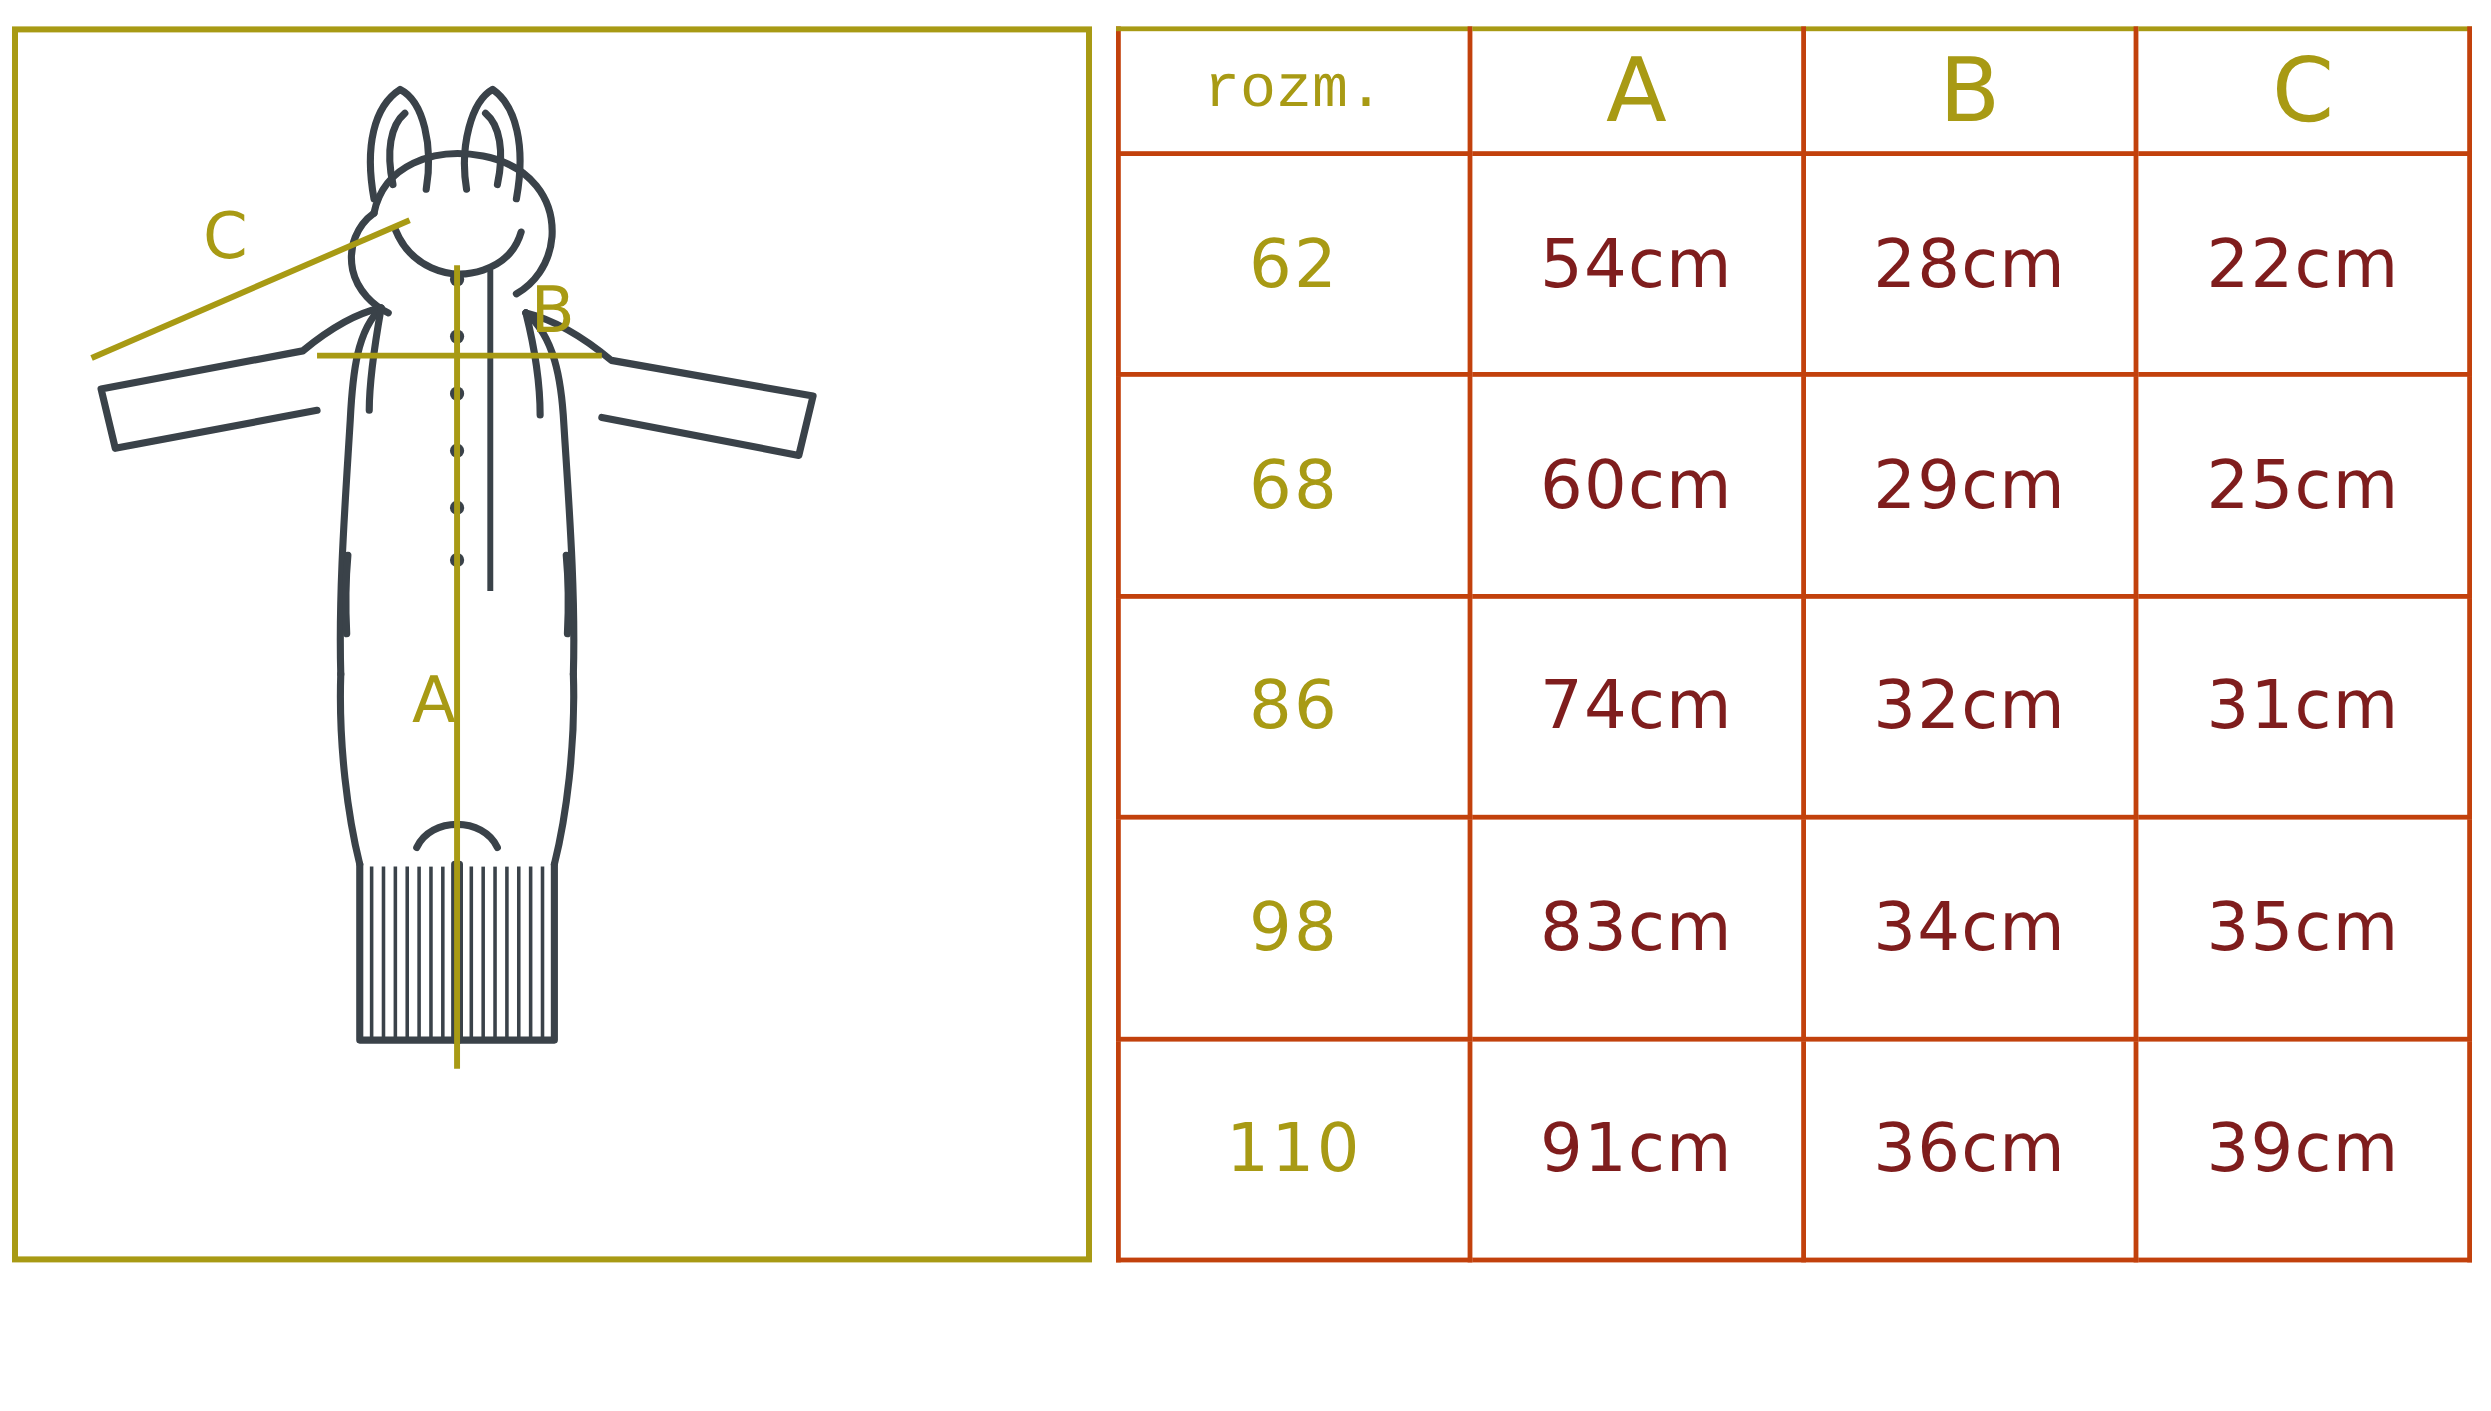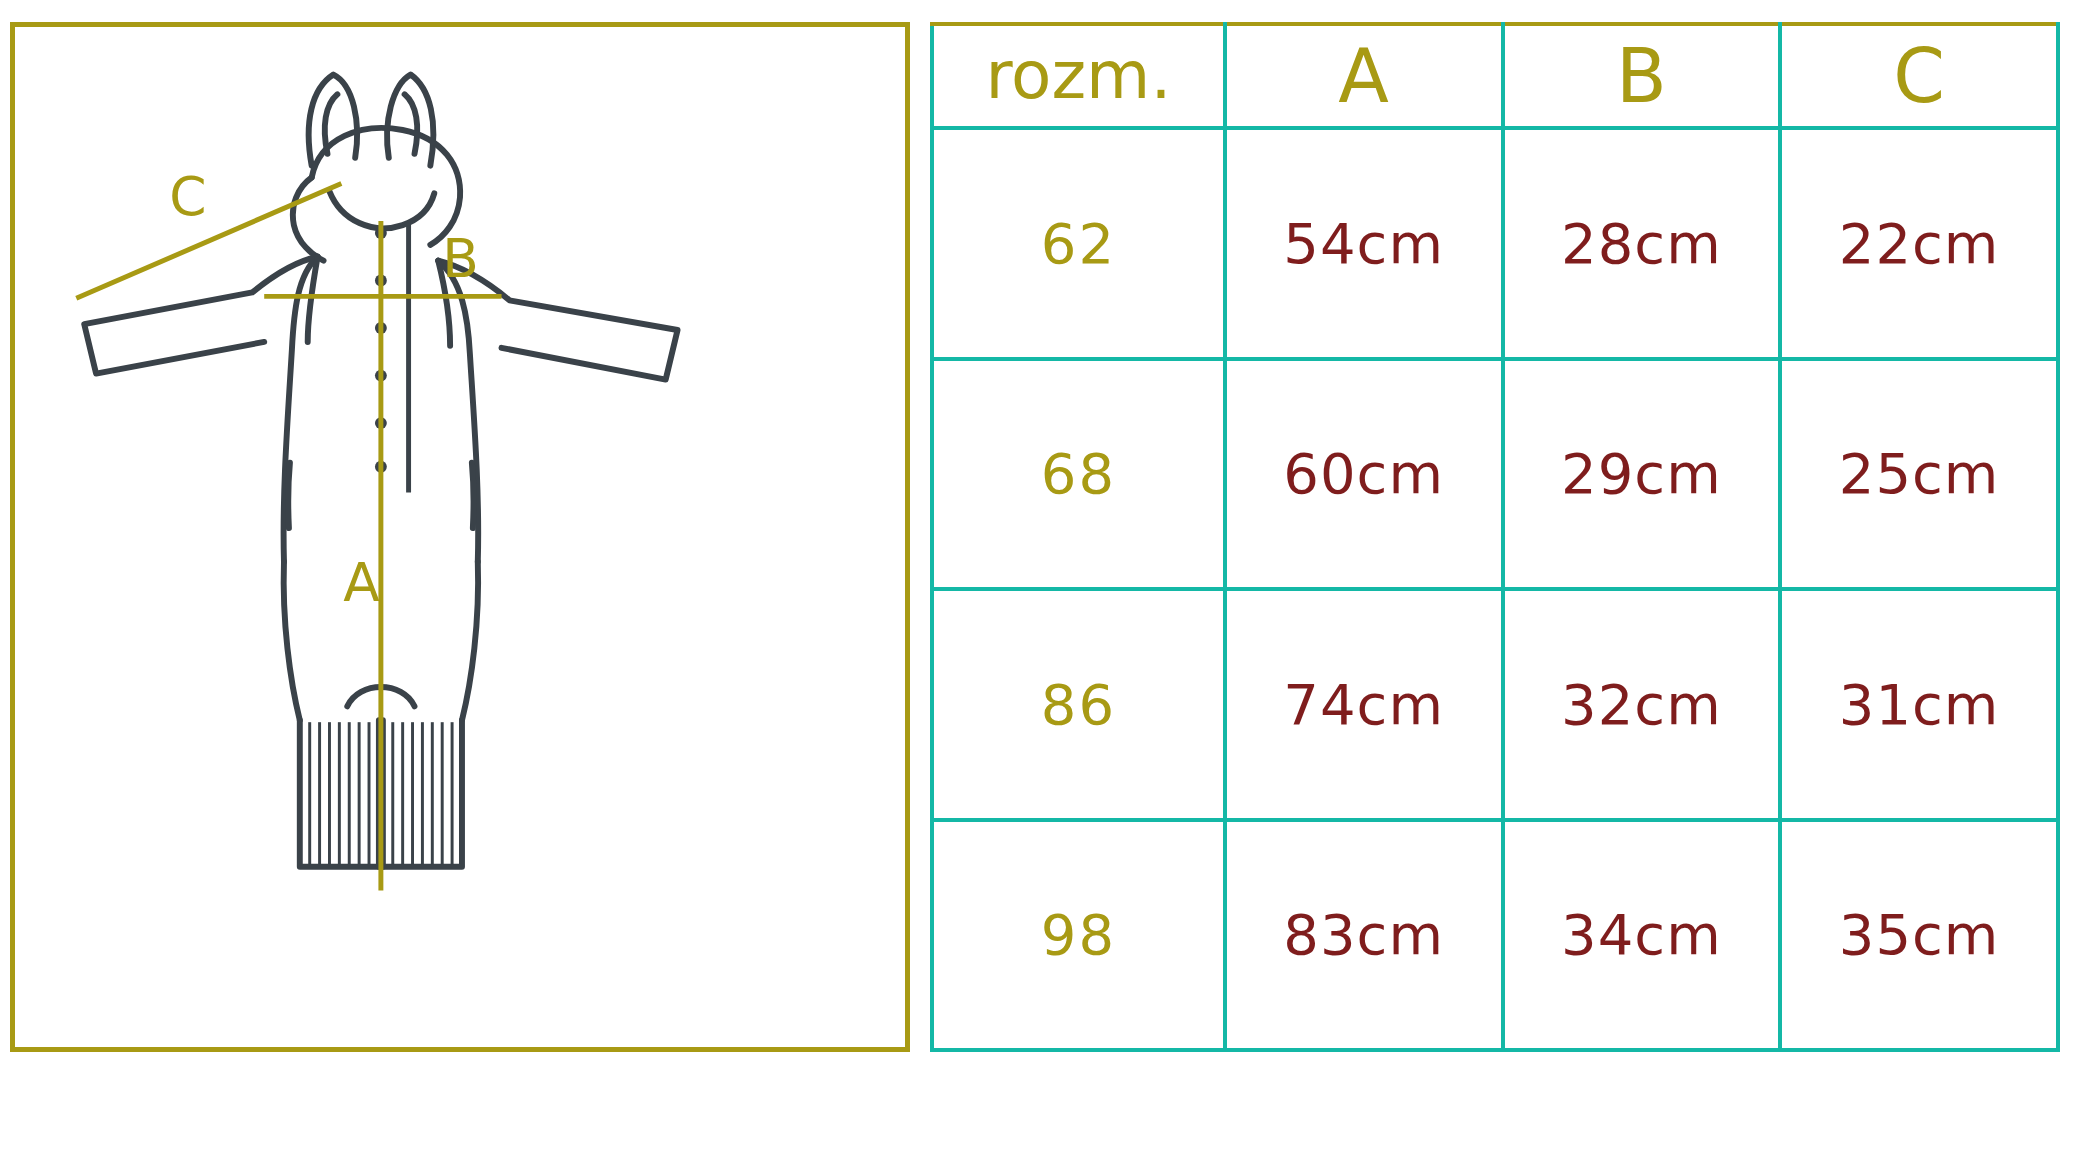--- a/index.html
+++ b/index.html
@@ -49,21 +49,21 @@
     width: 1130px;
     height: 1030px;
   }
   table.size-table {
     border-collapse: collapse;
     width: 100%;
     height: 100%;
     table-layout: fixed;
   }
   table.size-table td, table.size-table th {
-    border: 4px solid #14b8a6;
+    border: 4px solid #c2410c;
     text-align: center;
     vertical-align: middle;
     padding: 0;
     font-weight: normal;
   }
   
   table.size-table tr:first-child th {
     border-top: 4px solid #a89a14;
   }
 
@@ -71,23 +71,24 @@
   .col-val  { width: 24.66%; }
 
   th.hdr {
     color: #a89a14;
     font-size: 74px;
     line-height: 1;
     letter-spacing: 0px;
     height: 100px;
   }
   th.hdr-size {
-    font-size: 66px;
+    font-size: 50px;
     text-align: left;
     padding-left: 14px;
+    font-family: Liberation Mono, monospace;
   }
   td.size-cell {
     color: #a89a14;
     font-size: 56px;
     letter-spacing: 2px;
     height: 86px;
   }
   td.val-cell {
     color: #7f1d1d;
     font-size: 56px;
@@ -225,17 +226,23 @@
           <td class="val-cell">74cm</td>
           <td class="val-cell">32cm</td>
           <td class="val-cell">31cm</td>
         </tr>
         <tr>
           <td class="size-cell">98</td>
           <td class="val-cell">83cm</td>
           <td class="val-cell">34cm</td>
           <td class="val-cell">35cm</td>
         </tr>
+        <tr>
+          <td class="size-cell">110</td>
+          <td class="val-cell">91cm</td>
+          <td class="val-cell">36cm</td>
+          <td class="val-cell">39cm</td>
+        </tr>
       </tbody>
     </table>
   </div>
 
 </div>
 
 </body></html>

